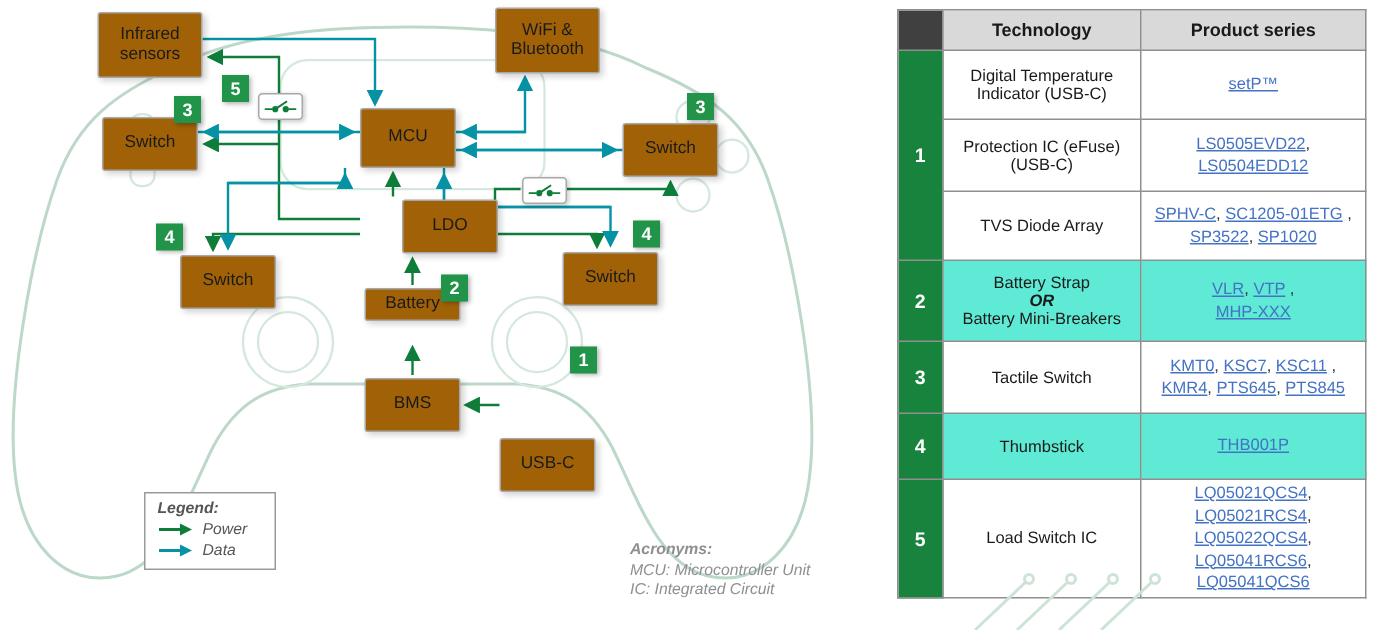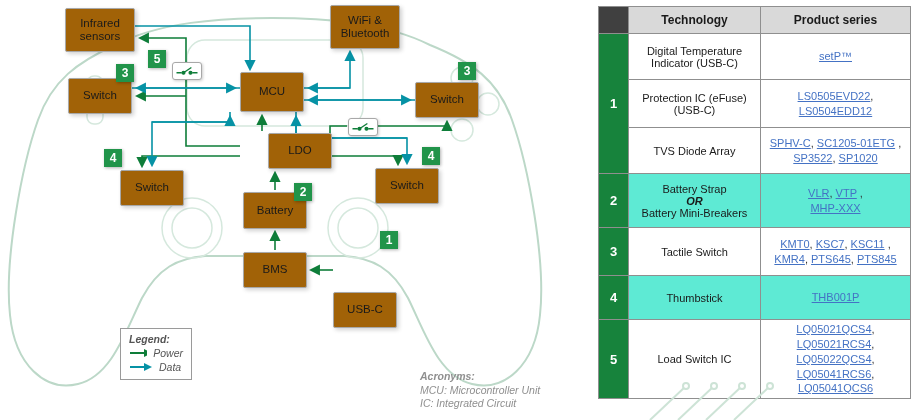--- a/index.html
+++ b/index.html
@@ -22,50 +22,50 @@
     font-size:11.5px;line-height:1.15;color:#1a1a1a;padding:1px;box-sizing:border-box;
   }
   .b-infrared{left:65px;top:8px;width:70px;height:44px;}
   .b-wifi{left:330px;top:5px;width:70px;height:44px;}
   .b-sw3l{left:68px;top:78px;width:64px;height:36px;}
   .b-mcu{left:240px;top:72px;width:64px;height:40px;}
   .b-sw3r{left:415px;top:82px;width:64px;height:36px;}
   .b-ldo{left:240px;top:133px;width:64px;height:36px;margin-left:28px;}
   .b-sw4l{left:120px;top:170px;width:64px;height:36px;}
   .b-sw4r{left:375px;top:168px;width:64px;height:36px;}
-  .b-battery{left:243px;top:192px;width:64px;height:37px;}
+  .b-battery{left:243px;top:192px;width:64px;height:22px;}
   .b-bms{left:243px;top:252px;width:64px;height:36px;}
   .b-usbc{left:333px;top:252px;width:64px;height:36px;margin-top:40px;}
   
   .badge{
     position:absolute;width:18px;height:18px;background:#21944a;color:#fff;
     font-size:12px;font-weight:bold;display:flex;align-items:center;justify-content:center;
     box-shadow:1px 1px 3px rgba(0,0,0,.3);
   }
   .bd-3l{left:116px;top:64px;} .bd-5{left:148px;top:50px;} .bd-3r{left:458px;top:62px;}
   .bd-4l{left:104px;top:149px;} .bd-4r{left:422px;top:147px;}
   .bd-2{left:294px;top:183px;} .bd-1{left:380px;top:231px;}
   
   .lsw{
     position:absolute;width:28px;height:16px;background:#fff;border:1px solid #a8a8a8;
     border-radius:3px;box-shadow:1px 1px 3px rgba(0,0,0,.2);
     display:flex;align-items:center;justify-content:center;
   }
   .ic1{left:172px;top:62px;} .ic2{left:348px;top:118px;}
   
   .legend{
-    position:absolute;left:120px;top:328px;width:72px;background:#fff;
+    position:absolute;left:96px;top:328px;width:88px;background:#fff;
     border:1px solid #9a9a9a;padding:4px 8px;box-sizing:border-box;
     font-size:10.5px;font-style:italic;color:#555;
   }
   .legend .title{font-weight:bold;margin-bottom:2px;}
   .legend .row{display:flex;align-items:center;gap:6px;margin:2px 0;}
   
   .acronyms{
-    position:absolute;left:420px;top:370px;width:180px;
+    position:absolute;left:420px;top:360px;width:180px;
     font-size:10.5px;font-style:italic;color:#8f8f8f;line-height:1.3;
   }
   .acronyms .title{font-weight:bold;}
   
   table.spec{
     position:absolute;left:598px;top:6px;width:312px;
     border-collapse:collapse;table-layout:fixed;border:1px solid #666;
     font-size:11px;color:#1a1a1a;padding-left:44px;
   }
   table.spec th,table.spec td{

